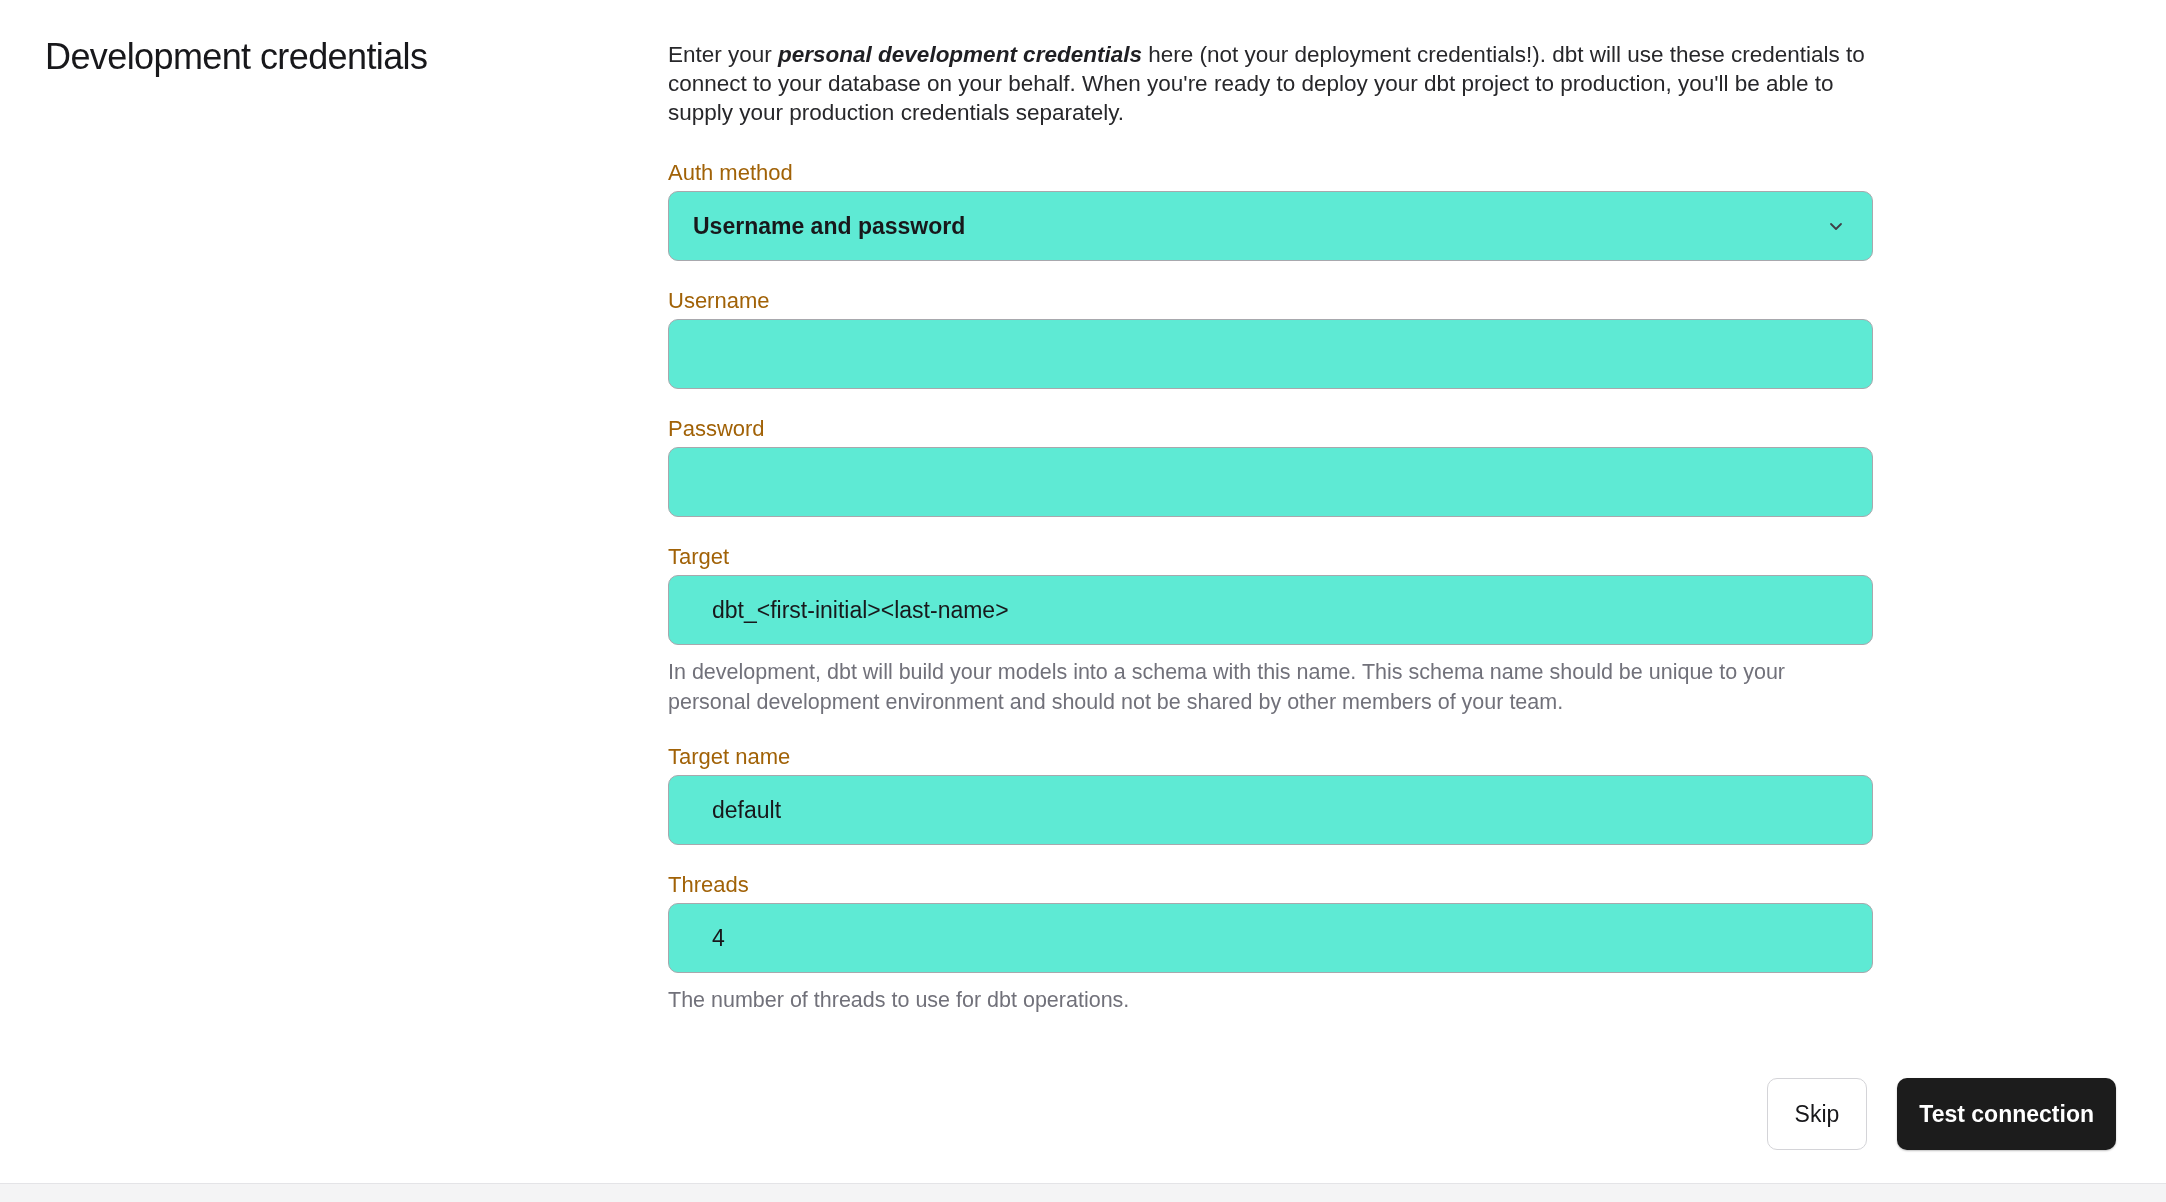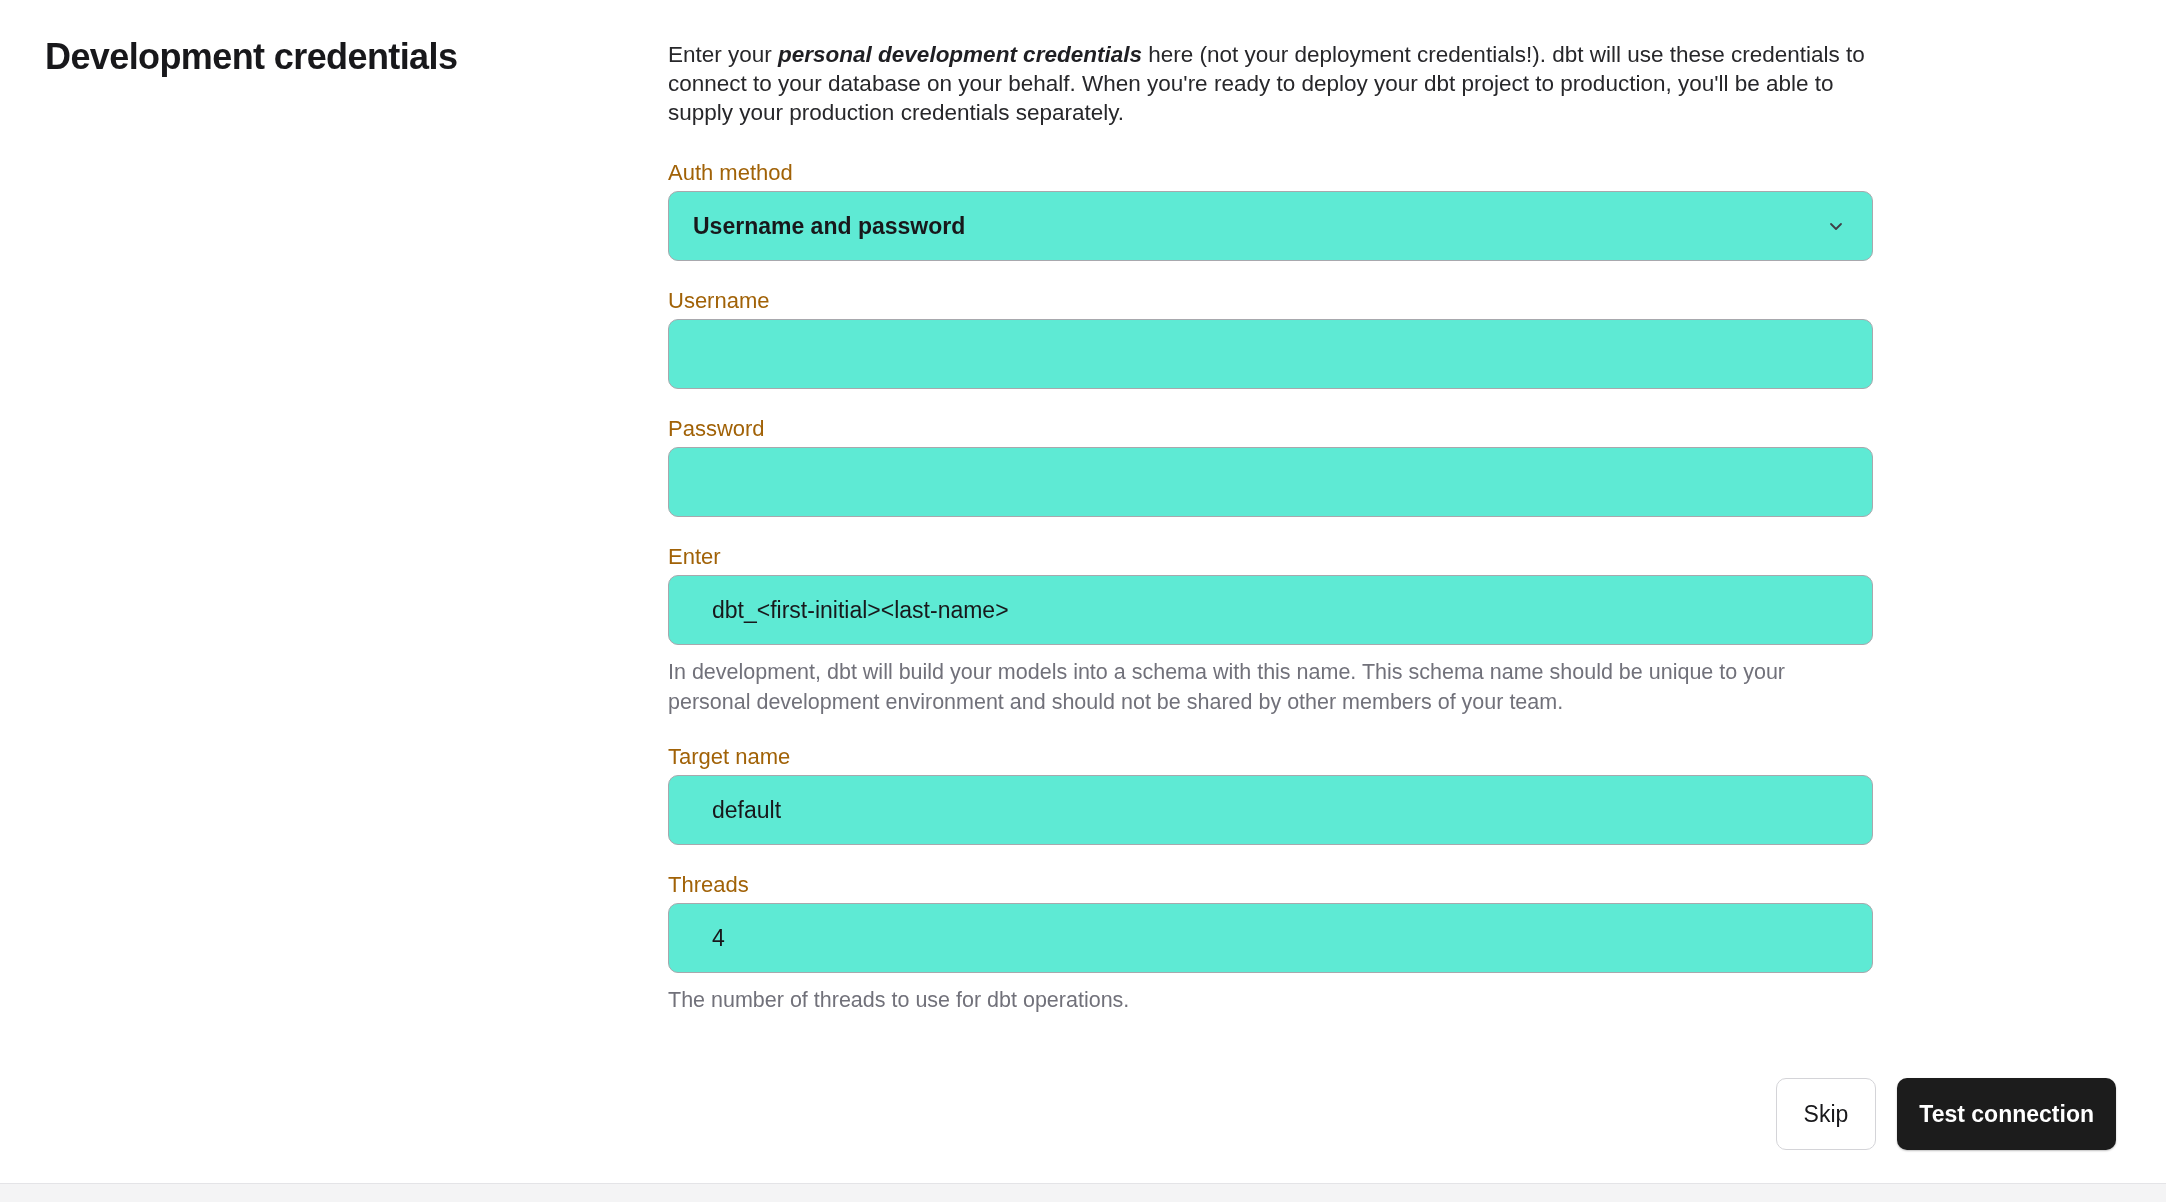--- a/index.html
+++ b/index.html
@@ -8,21 +8,21 @@
     width: 2166px; height: 1202px;
     background: #ffffff;
     font-family: "Liberation Sans", sans-serif;
     color: #18181b;
     overflow: hidden;
   }
   .page { position: relative; width: 2166px; height: 1202px; background: #ffffff; }
 
   .page-title {
     position: absolute; left: 45px; top: 36px;
-    font-size: 36px; font-weight: 700; letter-spacing: -0.6px;
+    font-size: 36px; font-weight: 400; letter-spacing: -0.6px;
     color: #18181b; margin: 0;
   }
 
   .form-col {
     position: absolute; left: 668px; top: 40px; width: 1205px;
   }
 
   .intro {
     margin: 0 0 34px 0;
     font-size: 22.5px; line-height: 29px; color: #27272a;
@@ -54,21 +54,21 @@
   .select-value { font-weight: 700; font-size: 23px; color: #18181b; }
   .chevron { flex: 0 0 auto; margin-left: 16px; display: flex; align-items: center; }
 
   .helper-text {
     margin: 12px 0 0 0;
     font-size: 21.5px; line-height: 30px; color: #71717a;
   }
 
   .footer-buttons {
     position: absolute; top: 1078px; right: 50px;
-    display: flex; align-items: stretch; gap: 21px; height: 72px;
+    display: flex; align-items: stretch; gap: 30px; height: 72px;
   }
   .btn {
     display: inline-flex; align-items: center; justify-content: center;
     height: 72px; border-radius: 10px;
     font-family: "Liberation Sans", sans-serif;
     font-size: 23px; cursor: pointer;
   }
   .btn-secondary {
     background: #ffffff; color: #18181b;
     border: 1.5px solid #d4d4d8;
@@ -114,21 +114,21 @@
       <label class="field-label">Username</label>
       <input type="text" class="text-input" value="" style="">
     </div>
 
     <div class="field-group">
       <label class="field-label">Password</label>
       <input type="password" class="text-input" value="" style="">
     </div>
 
     <div class="field-group">
-      <label class="field-label">Enter</label>
+      <label class="field-label">Target</label>
       <input type="text" class="text-input" value="dbt_&lt;first-initial&gt;&lt;last-name&gt;" style="">
       <p class="helper-text">In development, dbt will build your models into a schema with this name. This schema name should be unique to your personal development environment and should not be shared by other members of your team.</p>
     </div>
 
     <div class="field-group">
       <label class="field-label">Target name</label>
       <input type="text" class="text-input" value="default" style="">
     </div>
 
     <div class="field-group">

